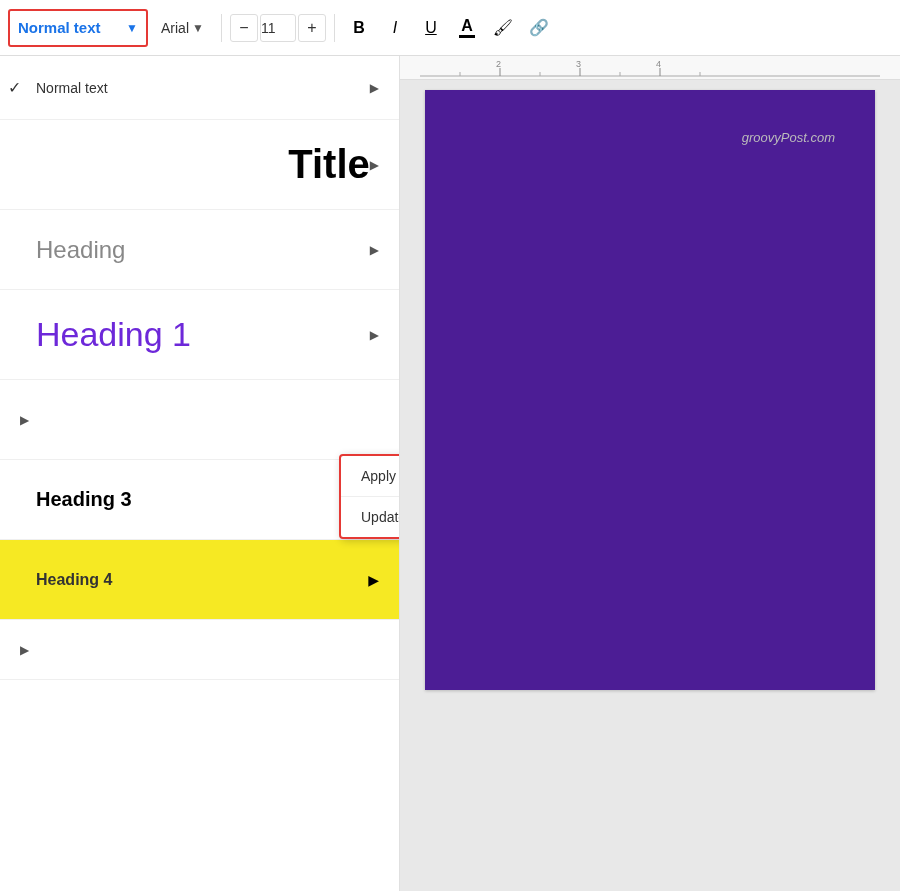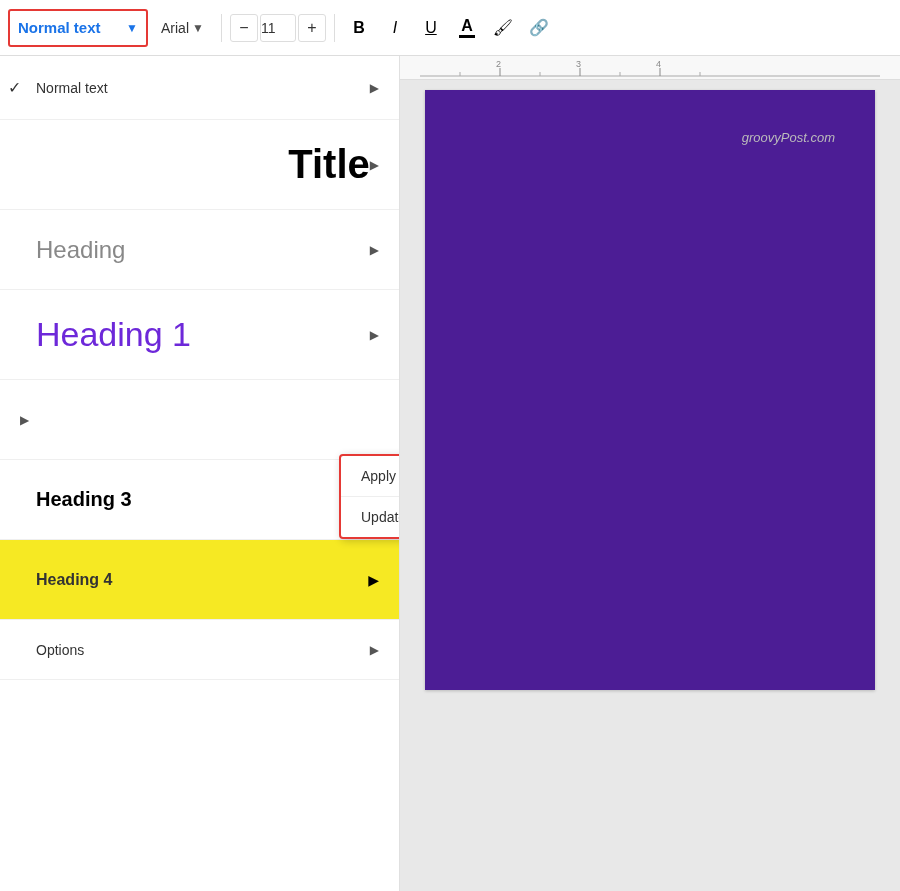--- a/index.html
+++ b/index.html
@@ -406,21 +406,20 @@
             <span class="sub-item-label">Apply 'Heading 4'</span>
 
           </div>
           <div class="sub-item">
             <span class="sub-item-label">Update 'Heading 4' to match</span>
           </div>
         </div>
       </div>
 
       <div class="menu-item options-item" style="min-height:60px;">
-        <span class="menu-item-text">Options</span>
         <span class="menu-item-arrow">▶</span>
       </div>
     </div>
 
     <div class="document-area">
 
       <div class="ruler">
         <svg width="100%" height="20">
 
           <line x1="0" y1="18" x2="500" y2="18" stroke="#aaa" stroke-width="1"></line>

